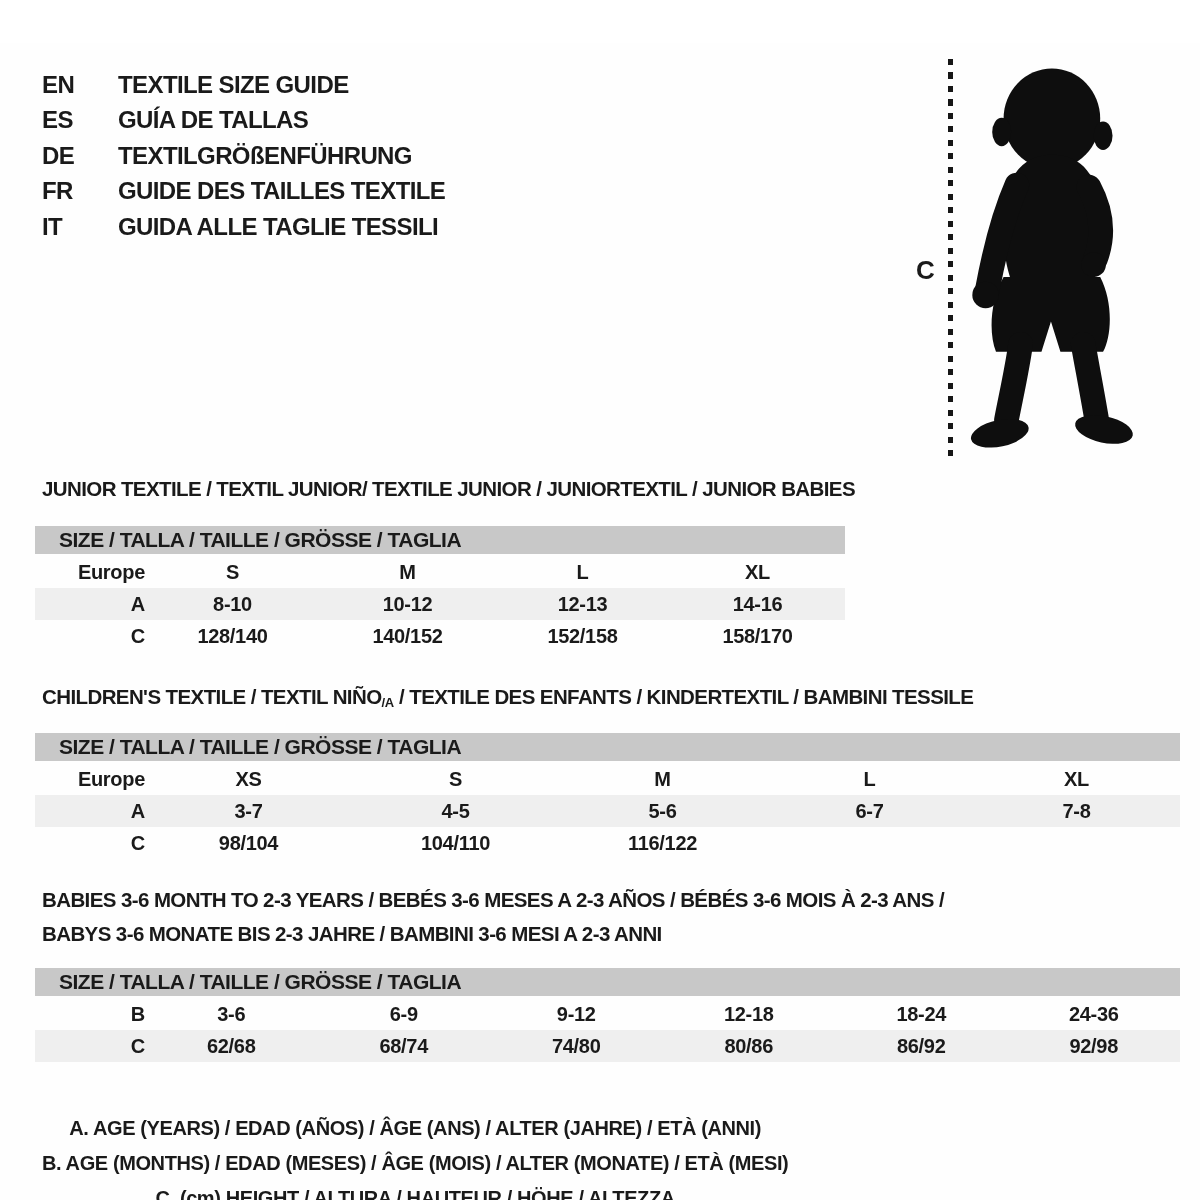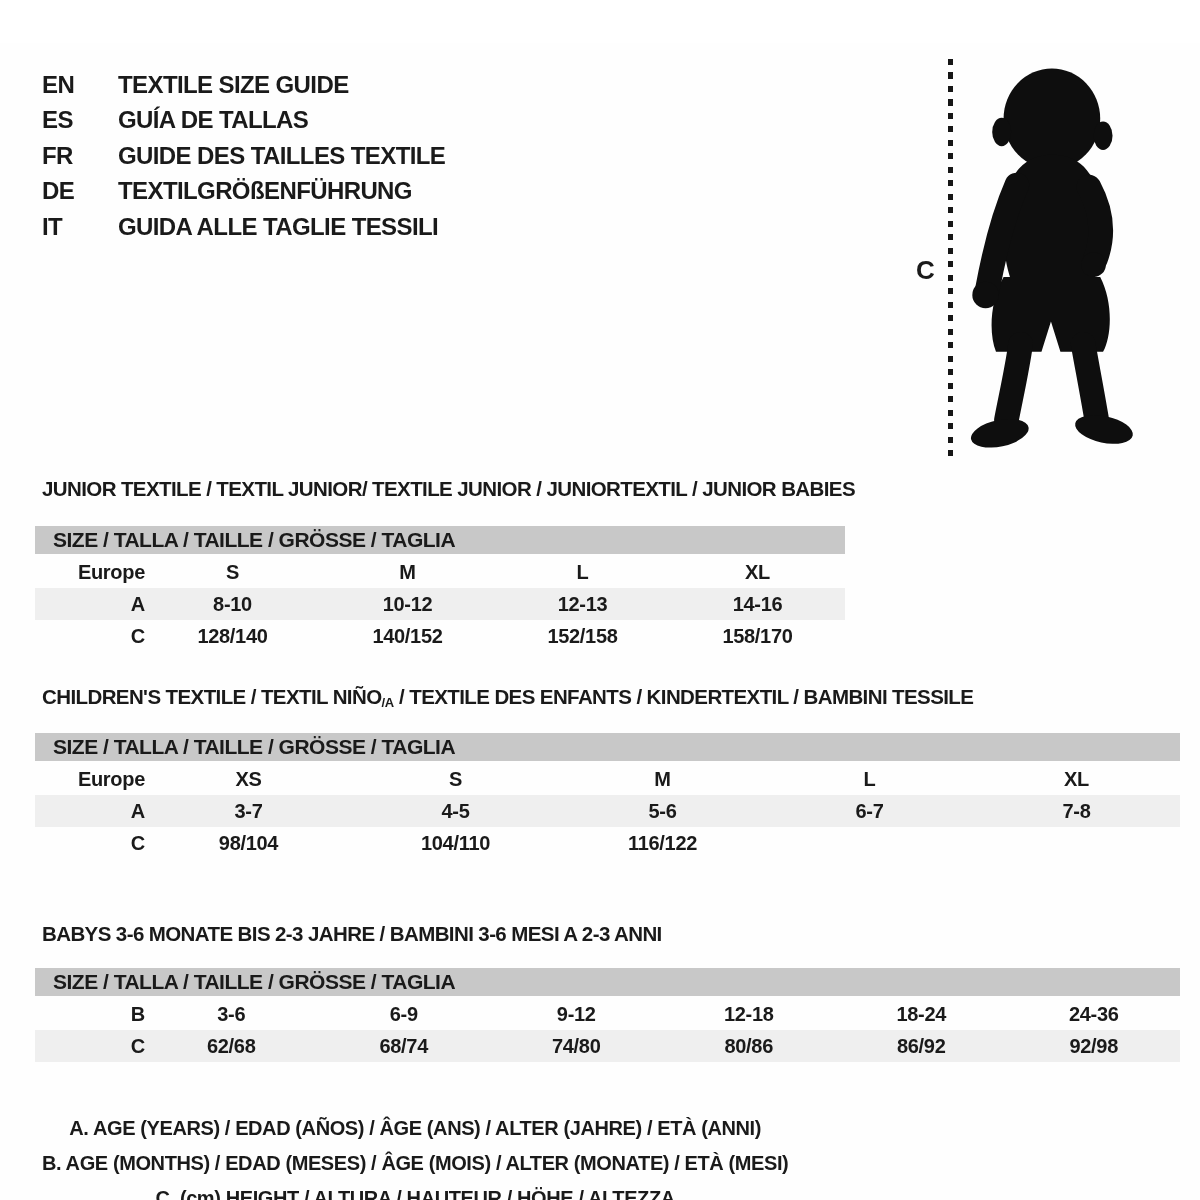--- a/index.html
+++ b/index.html
@@ -30,21 +30,21 @@
   .t-babies-1 { top:845px; }
   .t-babies-2 { top:879px; }
   .subA { font-size:13px; position:relative; top:3px; letter-spacing:-0.3px; }
 
   
   .size-table { position:absolute; left:35px; }
   .tbl-junior { top:483px; width:810px; }
   .tbl-children { top:690px; width:1145px; }
   .tbl-babies { top:925px; width:1145px; }
   .size-bar {
-    height:28px; line-height:28px; background:#c8c8c8; padding-left:18px;
+    height:28px; line-height:28px; background:#c8c8c8; padding-left:24px;
     font-size:21px; letter-spacing:-0.5px; margin-bottom:2px;
   }
   .trow { display:grid; height:32px; line-height:32px; font-size:20px; letter-spacing:-0.3px; }
   .cols-jr { grid-template-columns:110px repeat(4,1fr); }
   .cols-ch { grid-template-columns:110px repeat(5,1fr); }
   .cols-bb { grid-template-columns:110px repeat(6,1fr); }
   .cell { text-align:center; }
   .cell.first { text-align:right; padding-left:8px; }
   .shade { background:#efefef; }
 
@@ -60,26 +60,26 @@
   <div class="lang-block">
     <div class="lang-row">
       <span class="lang-code">EN</span>
       <span class="lang-label">TEXTILE SIZE GUIDE</span>
     </div>
     <div class="lang-row">
       <span class="lang-code">ES</span>
       <span class="lang-label">GUÍA DE TALLAS</span>
     </div>
     <div class="lang-row">
+      <span class="lang-code">DE</span>
+      <span class="lang-label">TEXTILGRÖßENFÜHRUNG</span>
+    </div>
+    <div class="lang-row">
       <span class="lang-code">FR</span>
       <span class="lang-label">GUIDE DES TAILLES TEXTILE</span>
-    </div>
-    <div class="lang-row">
-      <span class="lang-code">DE</span>
-      <span class="lang-label">TEXTILGRÖßENFÜHRUNG</span>
     </div>
     <div class="lang-row">
       <span class="lang-code">IT</span>
       <span class="lang-label">GUIDA ALLE TAGLIE TESSILI</span>
     </div>
   </div>
 
   <span class="figure-label">C</span>
   <div class="figure-line"></div>
   <svg class="figure-svg" viewBox="0 0 190 410" aria-hidden="true">
@@ -150,20 +150,21 @@
       <span class="cell">7-8</span>
     </div>
     <div class="trow cols-ch">
       <span class="cell first">C</span>
       <span class="cell">98/104</span>
       <span class="cell">104/110</span>
       <span class="cell">116/122</span>
     </div>
   </div>
 
+  <div class="section-title t-babies-1">BABIES 3-6 MONTH TO 2-3 YEARS / BEBÉS 3-6 MESES A 2-3 AÑOS / BÉBÉS 3-6 MOIS À 2-3 ANS /</div>
   <div class="section-title t-babies-2">BABYS 3-6 MONATE BIS 2-3 JAHRE / BAMBINI 3-6 MESI A 2-3 ANNI</div>
   <div class="size-table tbl-babies">
     <div class="size-bar">SIZE / TALLA / TAILLE / GRÖSSE / TAGLIA</div>
     <div class="trow cols-bb">
       <span class="cell first">B</span>
       <span class="cell">3-6</span>
       <span class="cell">6-9</span>
       <span class="cell">9-12</span>
       <span class="cell">12-18</span>
       <span class="cell">18-24</span>

